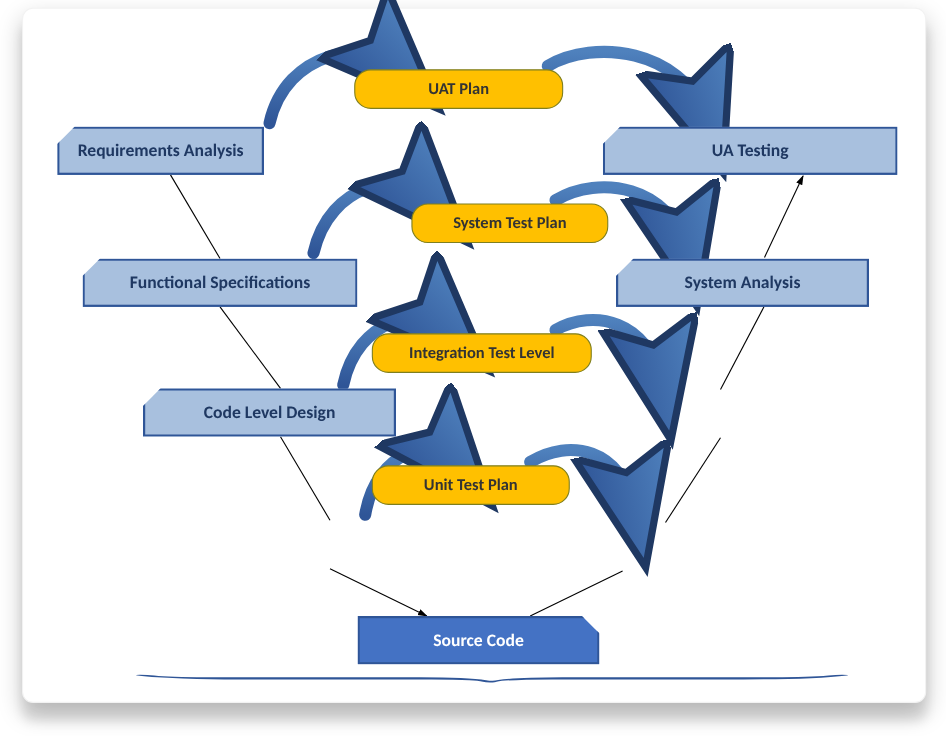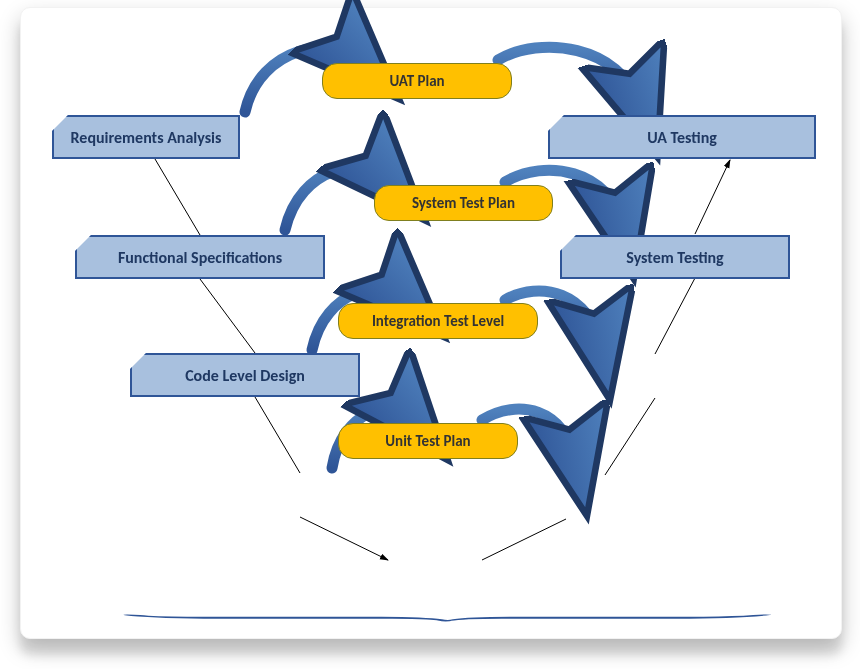--- a/index.html
+++ b/index.html
@@ -73,23 +73,24 @@
 
     <path d="M332,468 C342,408 395,398 412,418" fill="none" stroke="url(#bg)" stroke-width="11" stroke-linecap="round" marker-end="url(#bAh)"></path>
     <path d="M482,420 C518,398 565,408 576,462" fill="none" stroke="url(#bg)" stroke-width="11" stroke-linecap="round" marker-end="url(#bAh)"></path>
   </svg>
 
   <div class="box stage" style="left:52px;  top:115px; width:188px;">Requirements Analysis</div>
   <div class="box stage" style="left:75px;  top:235px; width:250px;">Functional Specifications</div>
   <div class="box stage" style="left:130px; top:353px; width:230px;">Code Level Design</div>
 
   <div class="box stage" style="left:548px; top:115px; width:268px;">UA Testing</div>
-  <div class="box stage" style="left:560px; top:235px; width:230px;">System Testing</div>
+  <div class="box stage" style="left:560px; top:235px; width:230px;">System Analysis</div>
 
   <div class="box plan" style="left:322px; top:63px;  width:190px;">UAT Plan</div>
   <div class="box plan" style="left:342px; top:185px; width:179px;margin-left:32px;">System Test Plan</div>
   <div class="box plan" style="left:338px; top:303px; width:200px;">Integration Test Level</div>
   <div class="box plan" style="left:338px; top:423px; width:180px;">Unit Test Plan</div>
 
+  <div class="box source" style="left:325px; top:560px; width:220px;">Source  Code</div>
 
   <div class="brace" style="left:418px; top:614px;">︸</div>
 
 </div>
 
 </body></html>

